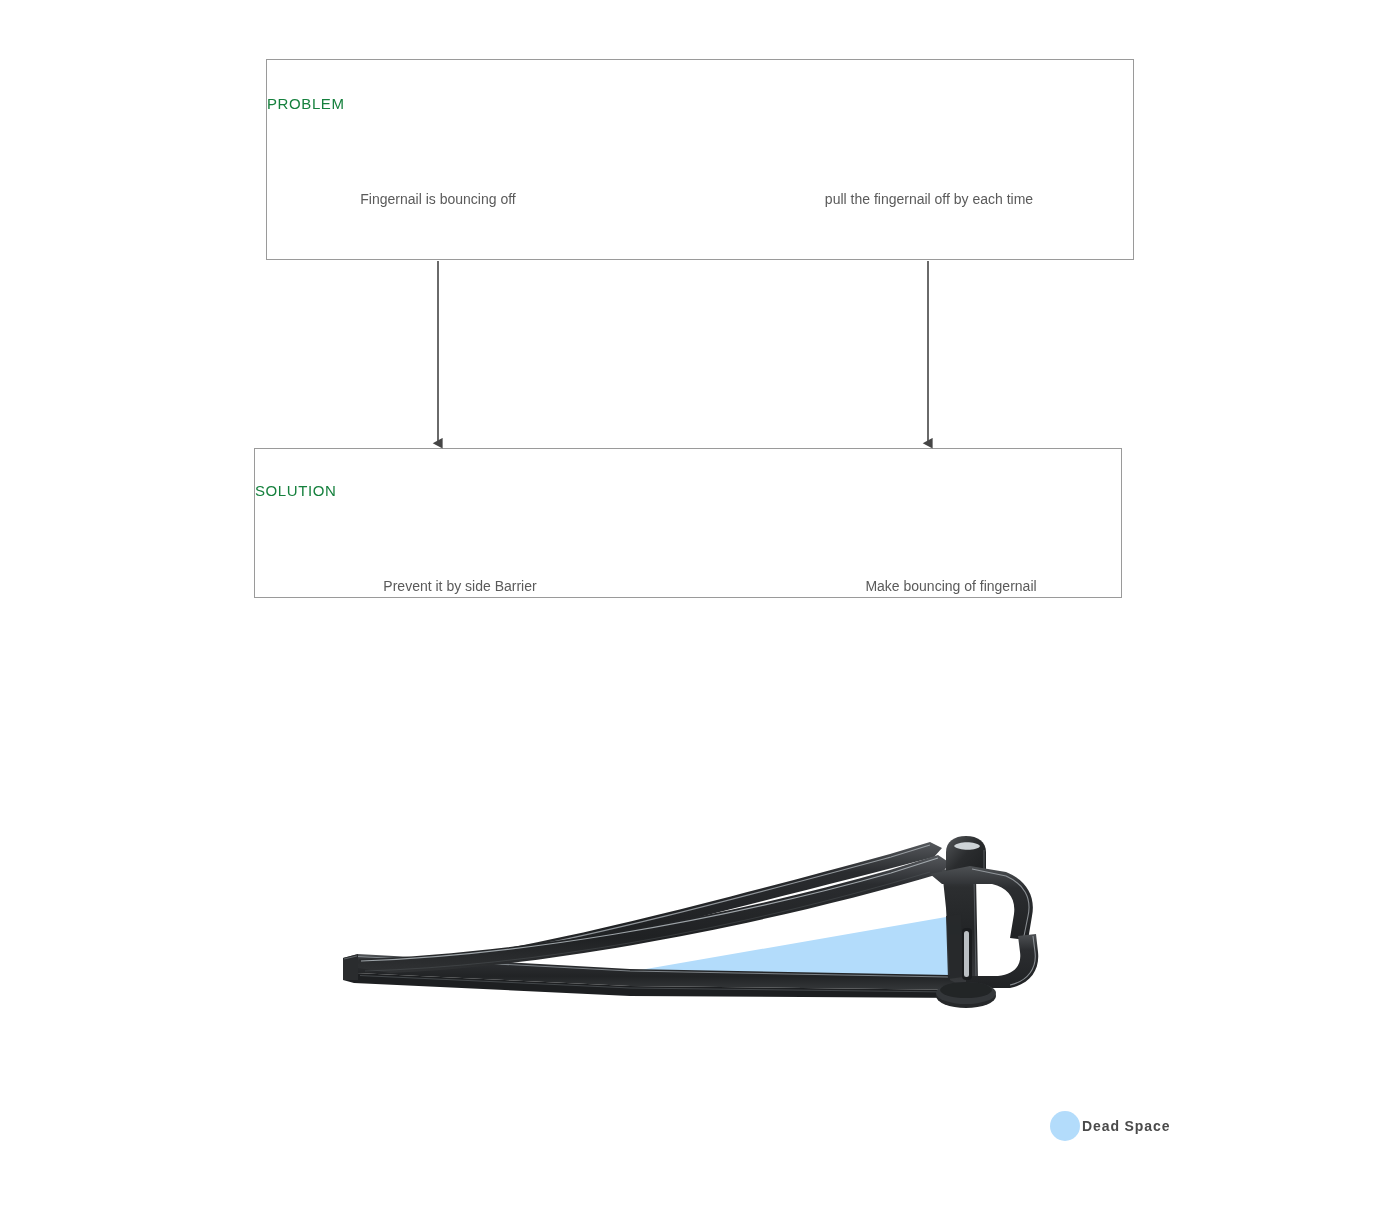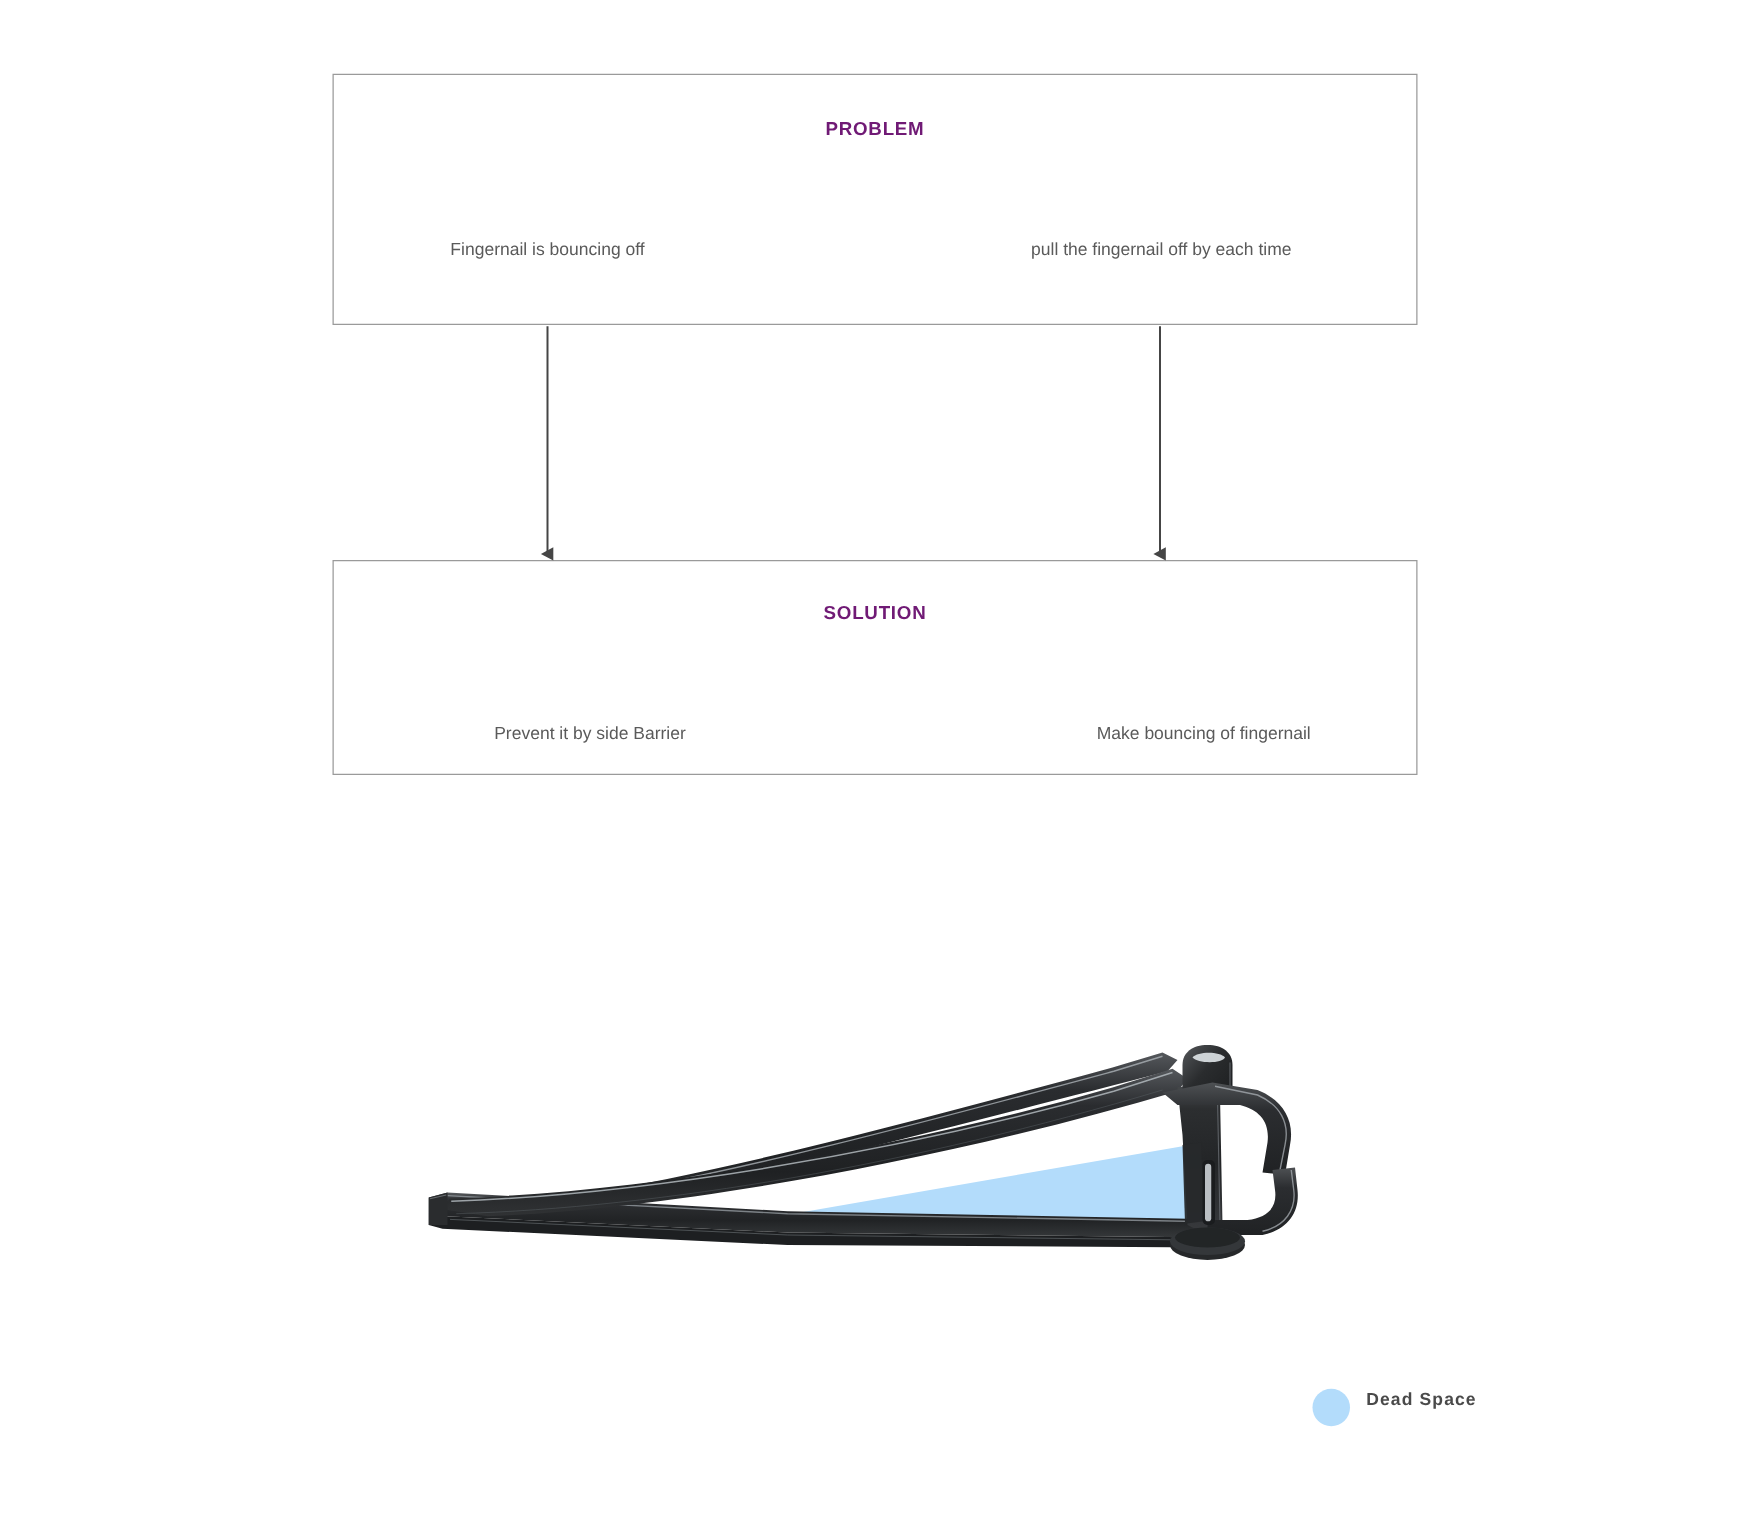--- a/index.html
+++ b/index.html
@@ -30,35 +30,34 @@
     border: 1px solid #9a9a9a;
     background: #ffffff;
   }
   #problem-box {
     left: 266px;
     top: 59px;
     width: 868px;
     height: 201px;
   }
   #solution-box {
-    left: 266px;
+    left: 254px;
     top: 448px;
     width: 868px;
-    height: 172px;
+    height: 150px;
   }
 
   .box-title {
     position: absolute;
     left: 0;
     width: 100%;
-    text-align: center;
     font-size: 15px;
-    font-weight: bold;
+    font-weight: normal;
     letter-spacing: 0.6px;
-    color: #701a75;
+    color: #15803d;
   }
   #problem-box .box-title { top: 35px; }
   #solution-box .box-title { top: 33px; }
 
   .box-item {
     position: absolute;
     font-size: 14px;
     font-weight: 400;
     color: #5a5a5a;
     white-space: nowrap;
@@ -88,22 +87,22 @@
     width: 760px;
     height: 210px;
   }
 
   
   #legend {
     position: absolute;
     left: 1050px;
     top: 1111px;
     display: flex;
-    align-items: flex-start;
-    gap: 13px;
+    align-items: center;
+    gap: 2px;
   }
   #legend .swatch {
     width: 30px;
     height: 30px;
     border-radius: 50%;
     flex: none;
   }
   #legend .legend-label {
     font-size: 14px;
     font-weight: bold;

